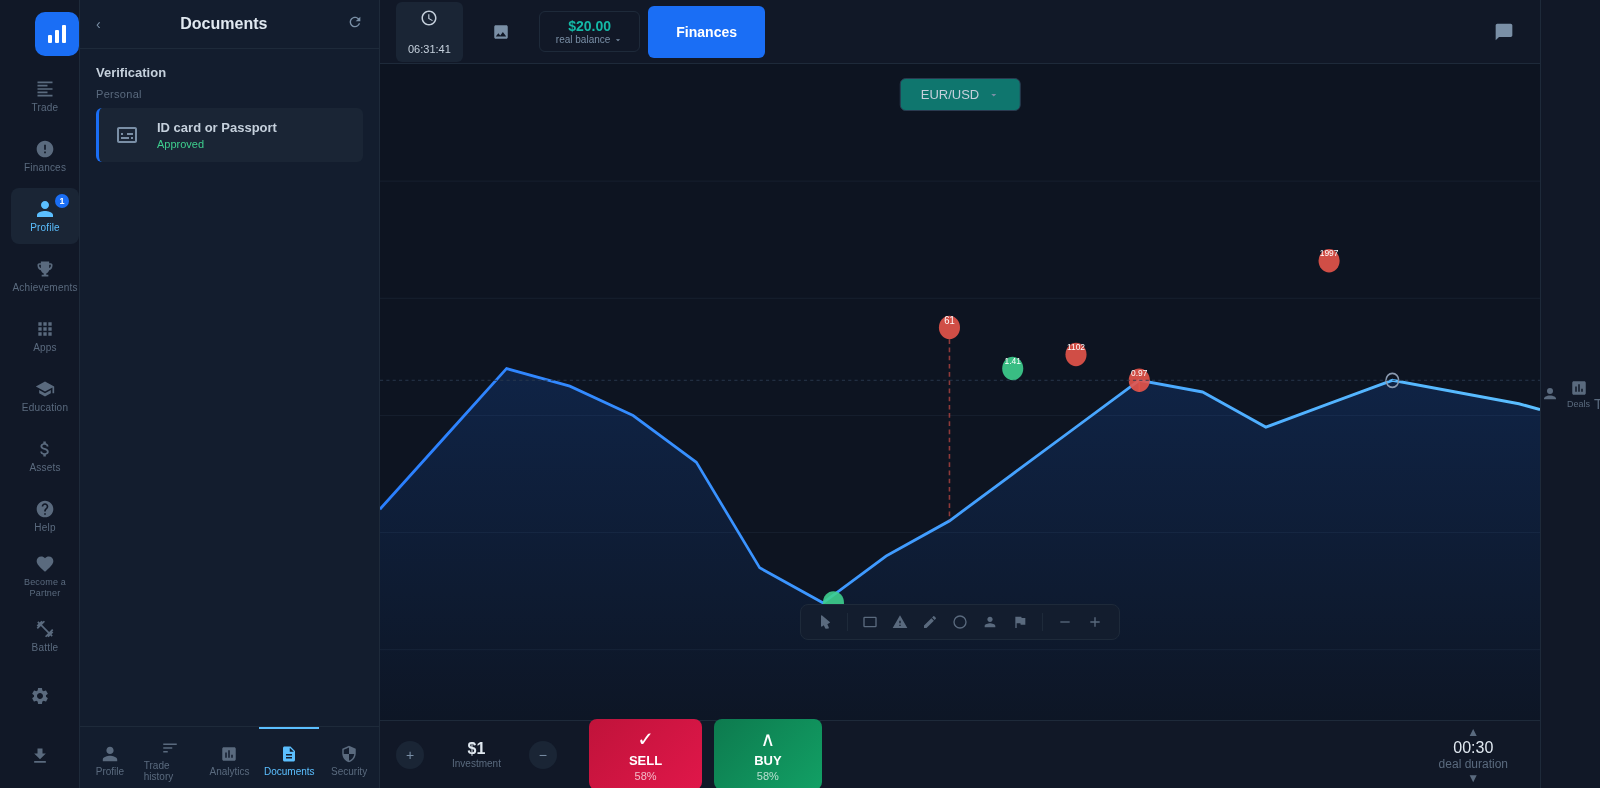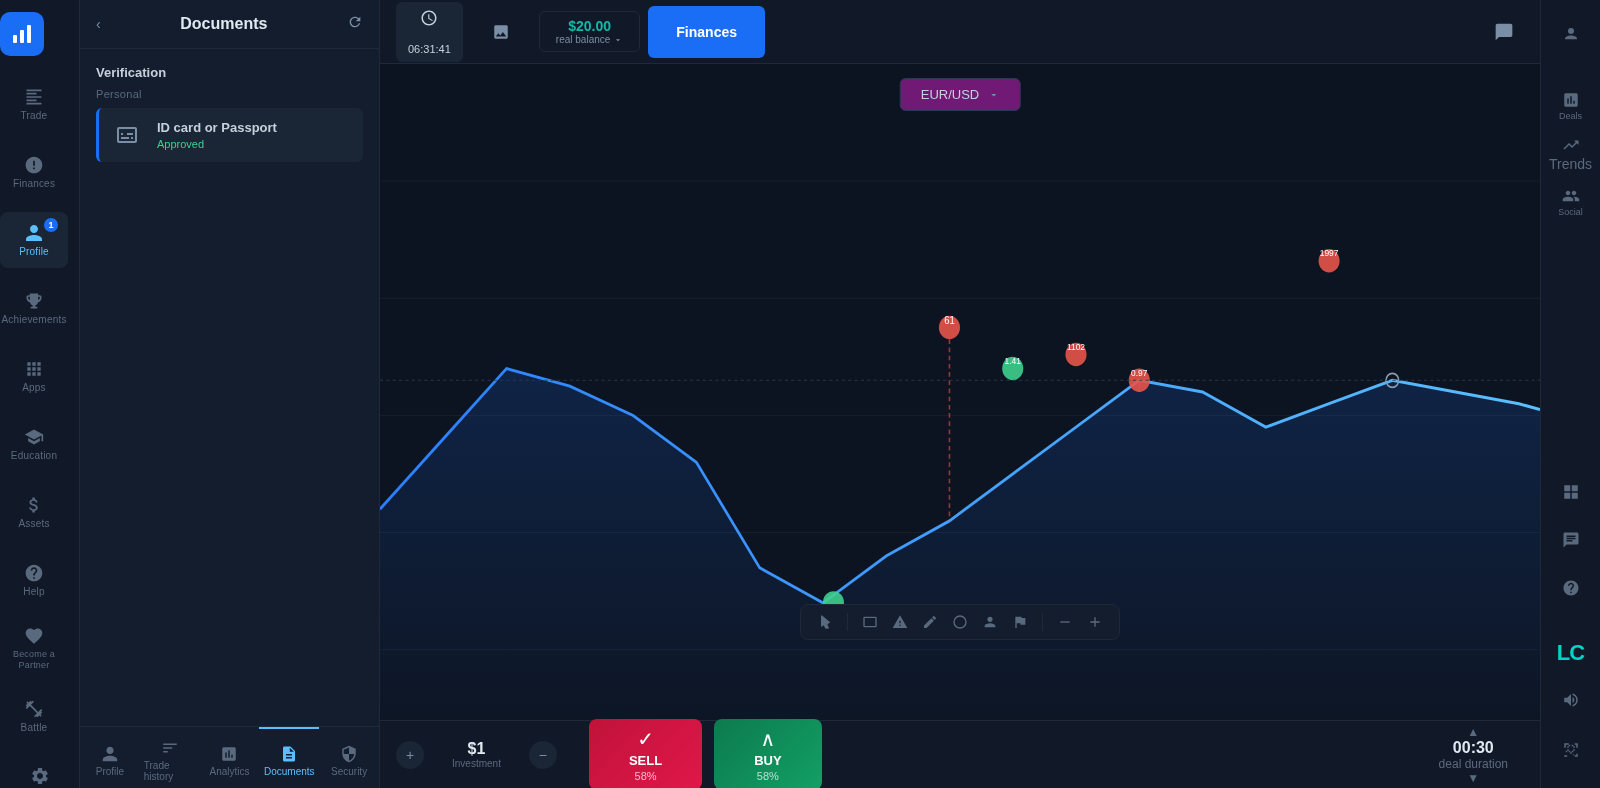--- a/index.html
+++ b/index.html
@@ -19,21 +19,21 @@
       background: #111827;
       display: flex;
       flex-direction: column;
       align-items: center;
       padding: 12px 0;
       gap: 4px;
       border-right: 1px solid #1e2a3a;
       flex-shrink: 0;
       justify-content: space-between;
     }
-    .sidebar-top { display: flex; flex-direction: column; align-items: flex-start; gap: 12px; width: 100%; }
+    .sidebar-top { display: flex; flex-direction: column; align-items: flex-end; gap: 4px; width: 100%; }
     .sidebar-bottom { display: flex; flex-direction: column; align-items: center; gap: 4px; width: 100%; }
     .logo-btn {
       width: 44px; height: 44px;
       background: #1a6ef5;
       border-radius: 10px;
       display: flex; align-items: center; justify-content: center;
       margin-bottom: 8px;
       cursor: pointer;
     }
     .sidebar-item {
@@ -251,21 +251,21 @@
     .chart-container {
       flex: 1;
       position: relative;
       overflow: hidden;
     }
     .currency-selector {
       position: absolute;
       top: 14px;
       left: 50%;
       transform: translateX(-50%);
-      background: #701a75;
+      background: #0f766e;
       border: 1px solid #2a3a50;
       border-radius: 6px;
       padding: 8px 20px;
       font-size: 13px;
       color: #c5d0dc;
       cursor: pointer;
       z-index: 10;
       display: flex; align-items: center; gap: 8px;
     }
     .chart-svg {
@@ -369,39 +369,39 @@
     }
     .buy-pct { font-size: 11px; color: rgba(255,255,255,0.7); }
     .duration-section {
       display: flex;
       flex-direction: column;
       align-items: center;
       padding: 0 16px;
     }
     .duration-value {
       font-size: 16px;
-      font-weight: 700;
+      font-weight: 400;
       color: #e0e8f0;
     }
     .duration-label {
       font-size: 12px;
       color: #5a6a7e;
     }
     .duration-arrow {
       cursor: pointer;
       color: #5a6a7e;
       font-size: 12px;
     }
 
     
     .right-sidebar {
       width: 60px;
       background: #111827;
       display: flex;
-      flex-direction: column;
+      flex-direction: row;
       align-items: center;
       padding: 12px 0;
       border-left: 1px solid #1e2a3a;
       flex-shrink: 0;
       gap: 4px;
     }
     .right-sidebar-item {
       width: 44px; height: 44px;
       border-radius: 8px;
       display: flex;

